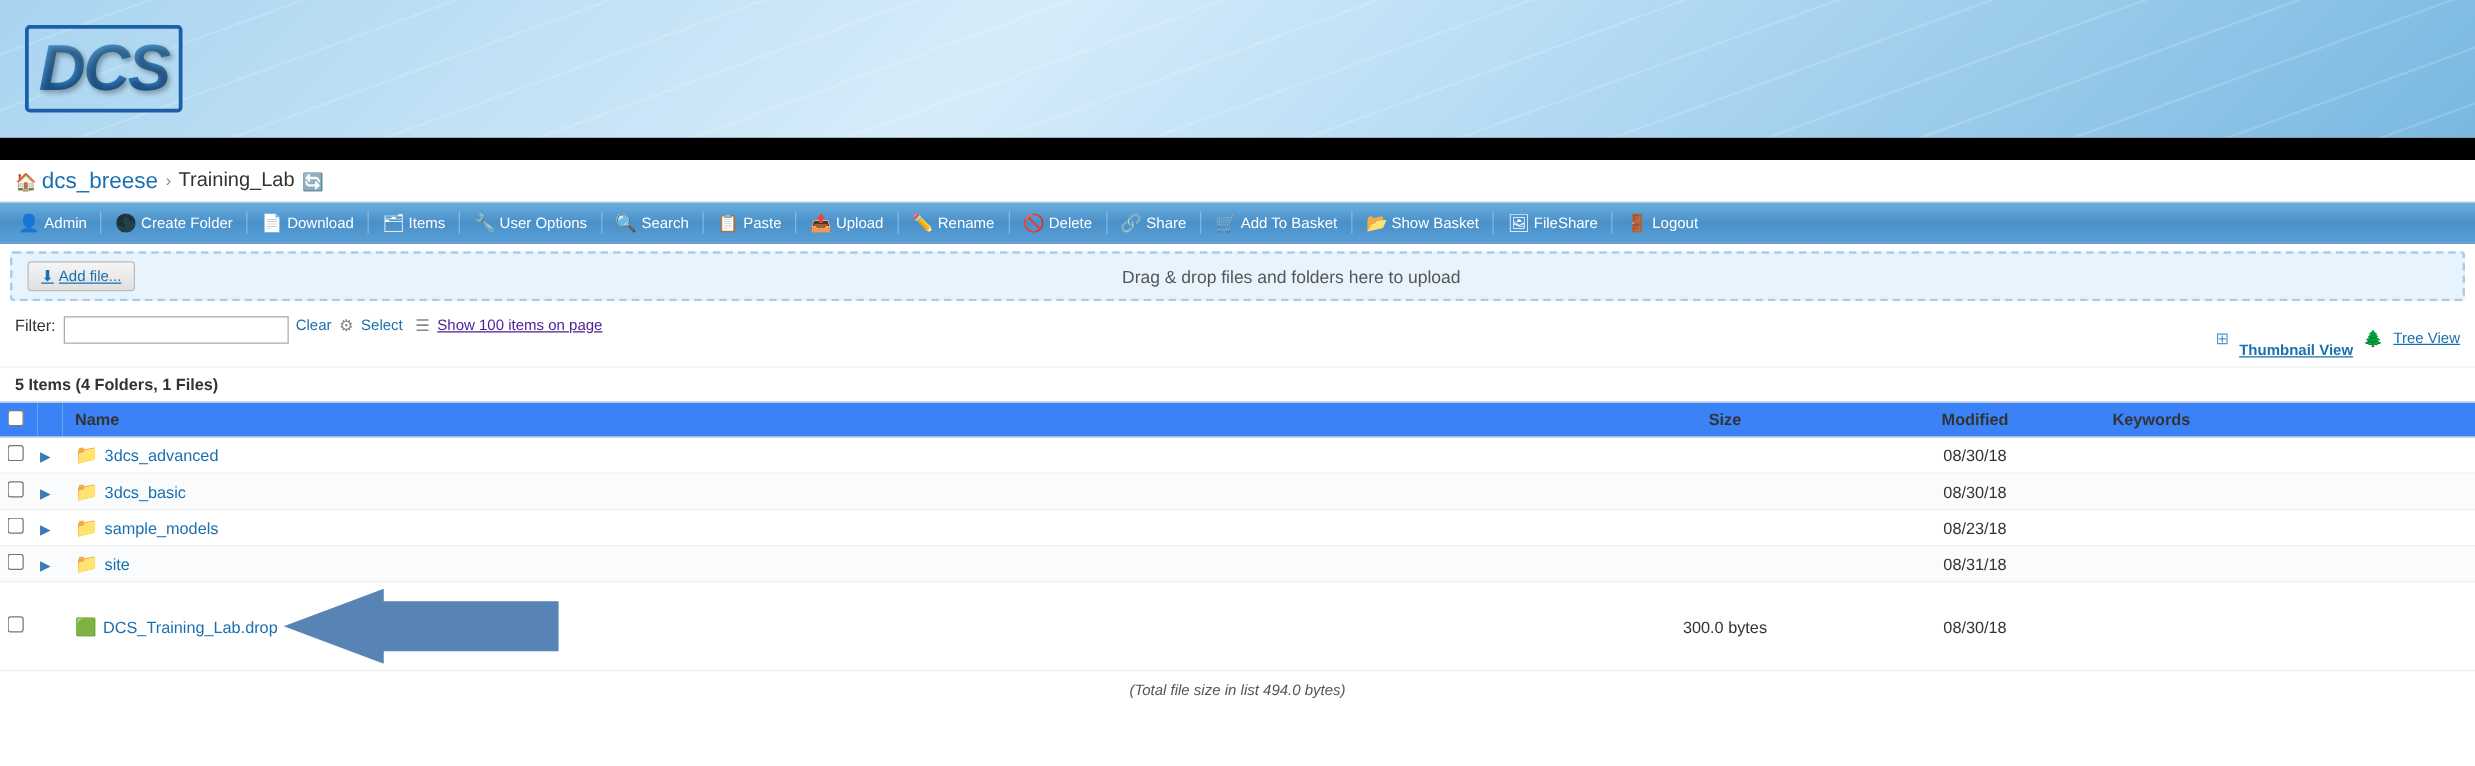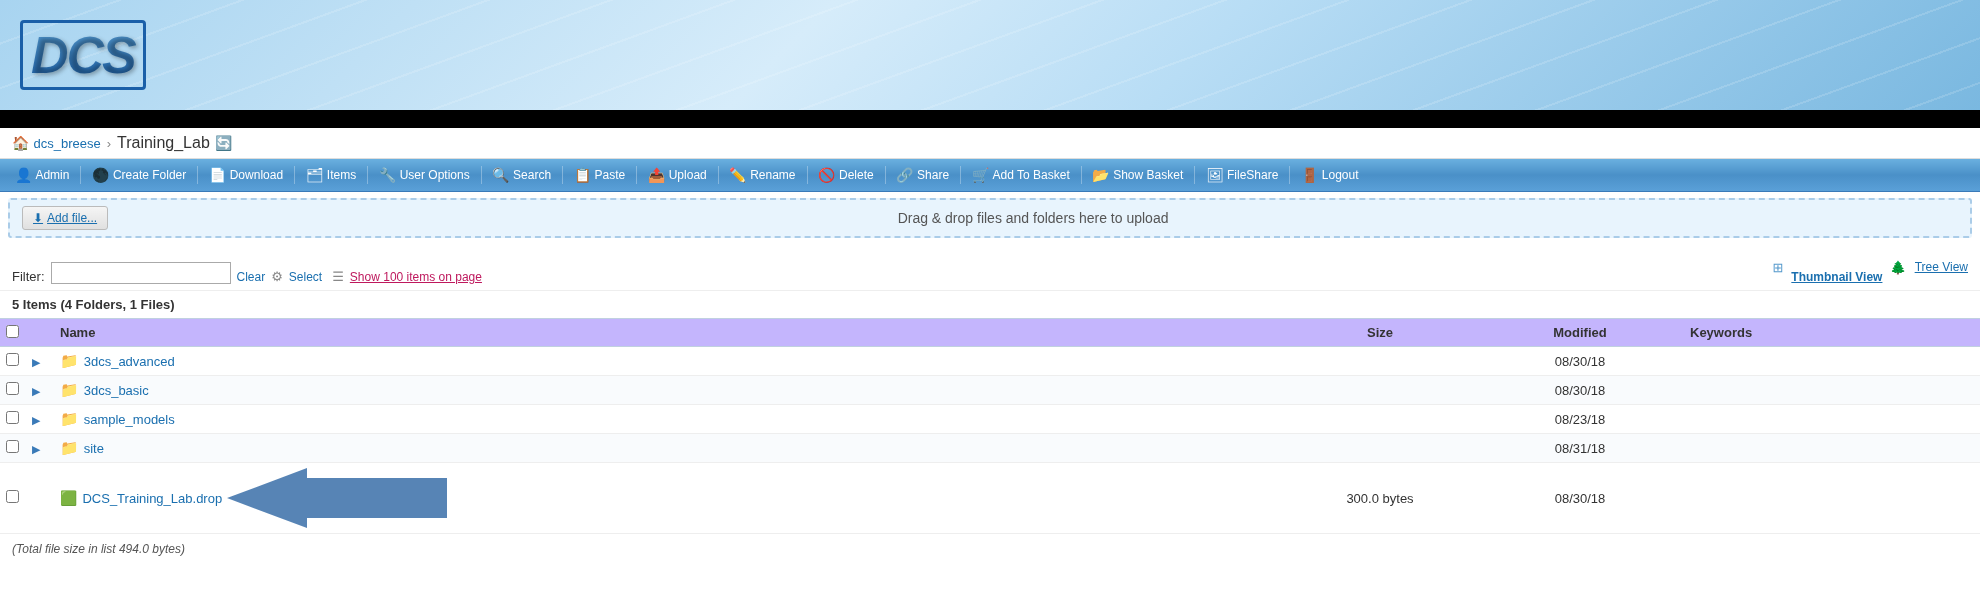--- a/index.html
+++ b/index.html
@@ -61,21 +61,21 @@
 
     
     .breadcrumb-bar {
       background: #fff;
       padding: 6px 12px;
       display: flex;
       align-items: center;
       border-bottom: 1px solid #ddd;
     }
     .breadcrumb-bar .home-icon { color: #888; margin-right: 4px; font-size: 14px; }
-    .breadcrumb-bar a { color: #1a6faf; text-decoration: none; font-size: 13px; }
+    .breadcrumb-bar a { color: #1a6faf; text-decoration: none; font-size: 18px; }
     .breadcrumb-sep { margin: 0 6px; color: #888; }
     .breadcrumb-current { color: #333; font-size: 16px; }
     .refresh-icon { color: #5599cc; margin-left: 6px; cursor: pointer; font-size: 14px; }
 
     
     .toolbar {
       background: linear-gradient(180deg, #6ab0e0 0%, #4a90c8 50%, #5aa0d8 100%);
       padding: 5px 8px;
       display: flex;
       align-items: center;
@@ -126,21 +126,21 @@
       flex: 1;
       text-align: center;
       color: #555;
       font-size: 14px;
     }
 
     
     .filter-bar {
       padding: 6px 12px;
       display: flex;
-      align-items: flex-end;
+      align-items: flex-start;
       gap: 6px;
       border-bottom: 1px solid #eee;
     }
     .filter-label { color: #333; font-size: 13px; }
     .filter-input {
       border: 1px solid #aaa;
       padding: 2px 6px;
       font-size: 12px;
       width: 180px;
       height: 22px;
@@ -148,21 +148,21 @@
     .filter-btn {
       color: #1a6faf;
       cursor: pointer;
       font-size: 12px;
       text-decoration: none;
       display: flex;
       align-items: center;
       gap: 2px;
     }
     .show-items-btn {
-      color: #be185d;
+      color: #4c1d95;
       cursor: pointer;
       font-size: 12px;
       display: flex;
       align-items: center;
       gap: 2px;
     }
     .view-toggle {
       margin-left: auto;
       display: flex;
       align-items: center;
@@ -186,21 +186,21 @@
       font-weight: bold;
       color: #333;
     }
 
     
     .file-table {
       width: 100%;
       border-collapse: collapse;
     }
     .file-table th {
-      background: #c4b5fd;
+      background: #3b82f6;
       border-bottom: 1px solid #c0d0e0;
       border-top: 1px solid #c0d0e0;
       padding: 6px 10px;
       text-align: left;
       font-size: 13px;
       font-weight: bold;
       color: #333;
     }
     .file-table th.size-col, .file-table td.size-col { text-align: center; width: 200px; }
     .file-table th.modified-col, .file-table td.modified-col { text-align: center; width: 200px; }
@@ -213,21 +213,21 @@
     .file-table tr:nth-child(odd) td { background: #fff; }
 
     .folder-icon { color: #e8a020; font-size: 15px; }
     .file-icon { color: #4a8a20; font-size: 14px; }
     .expand-arrow { color: #3a7ab8; font-size: 11px; cursor: pointer; }
 
     .file-link { color: #1a6faf; text-decoration: none; }
 
     
     .total-size {
-      text-align: left;
+      text-align: center;
       padding: 8px 12px;
       font-size: 12px;
       color: #555;
       font-style: italic;
     }
 
     
     .big-arrow {
       display: inline-block;
       vertical-align: middle;

